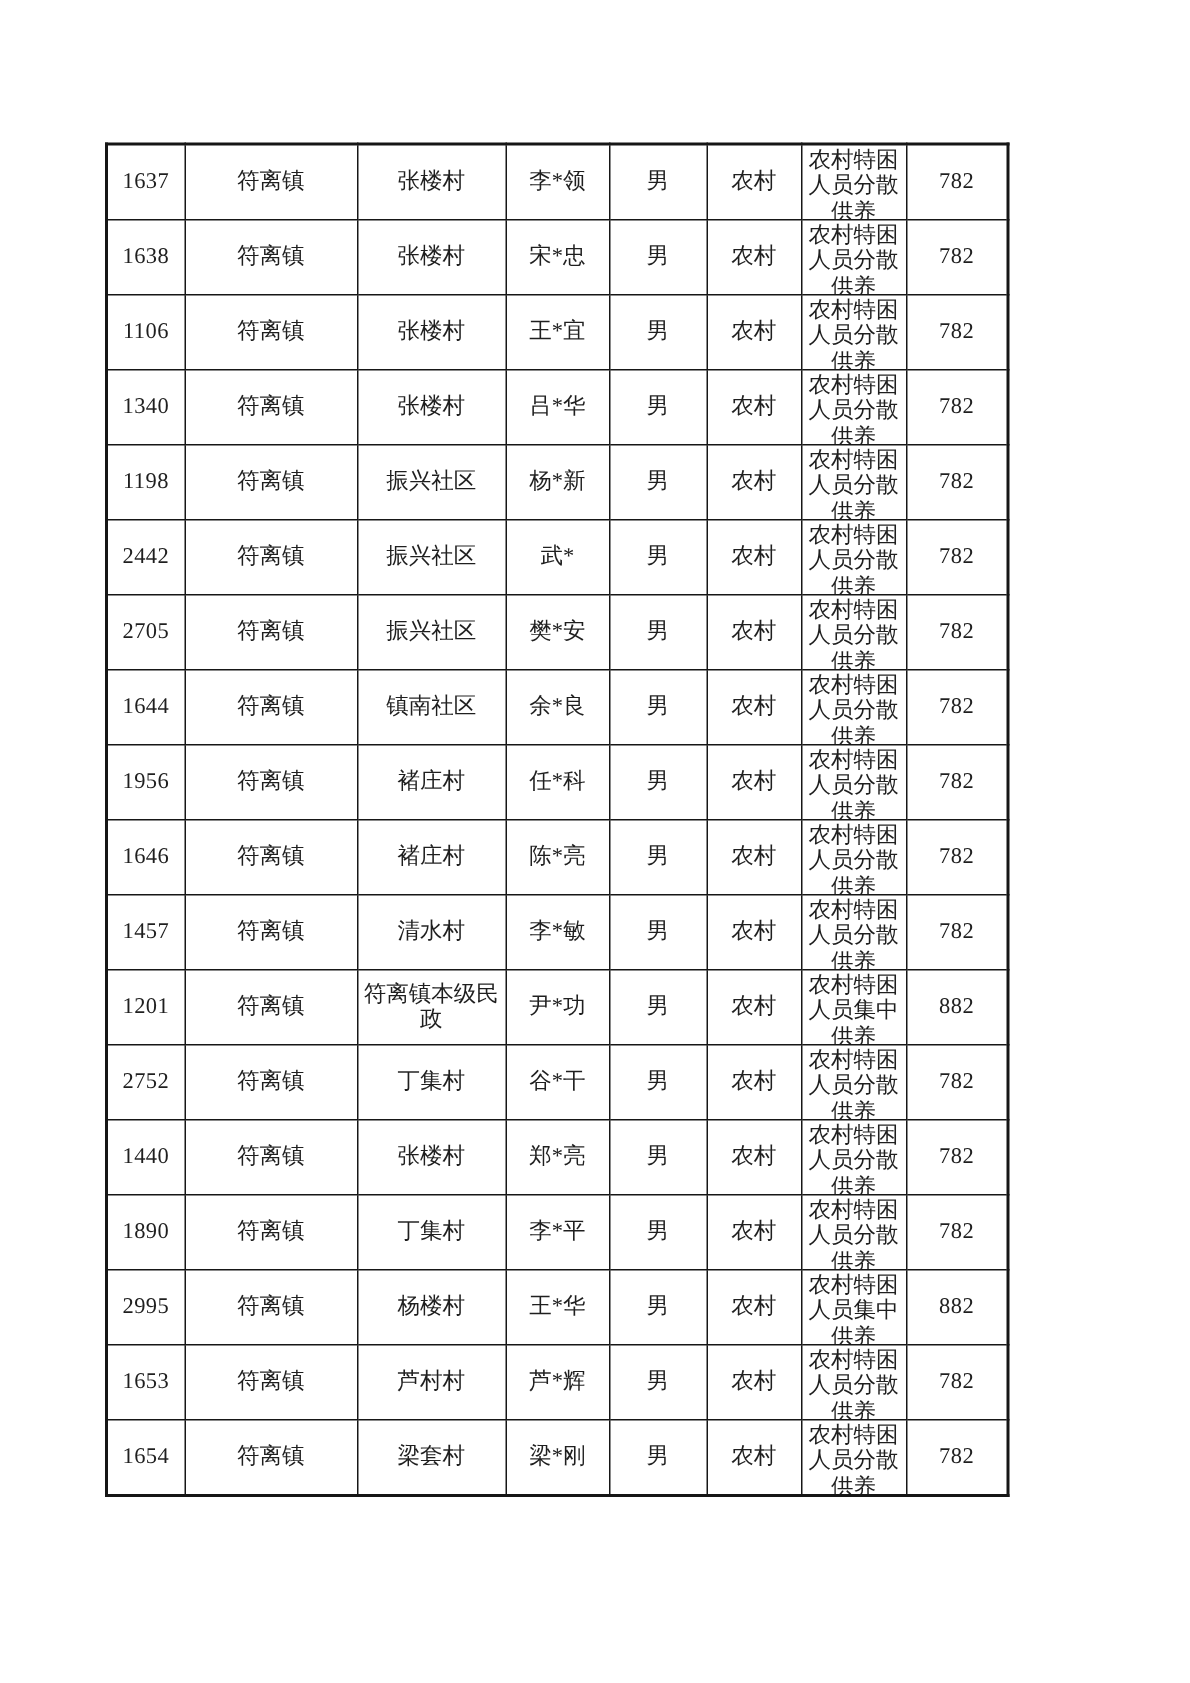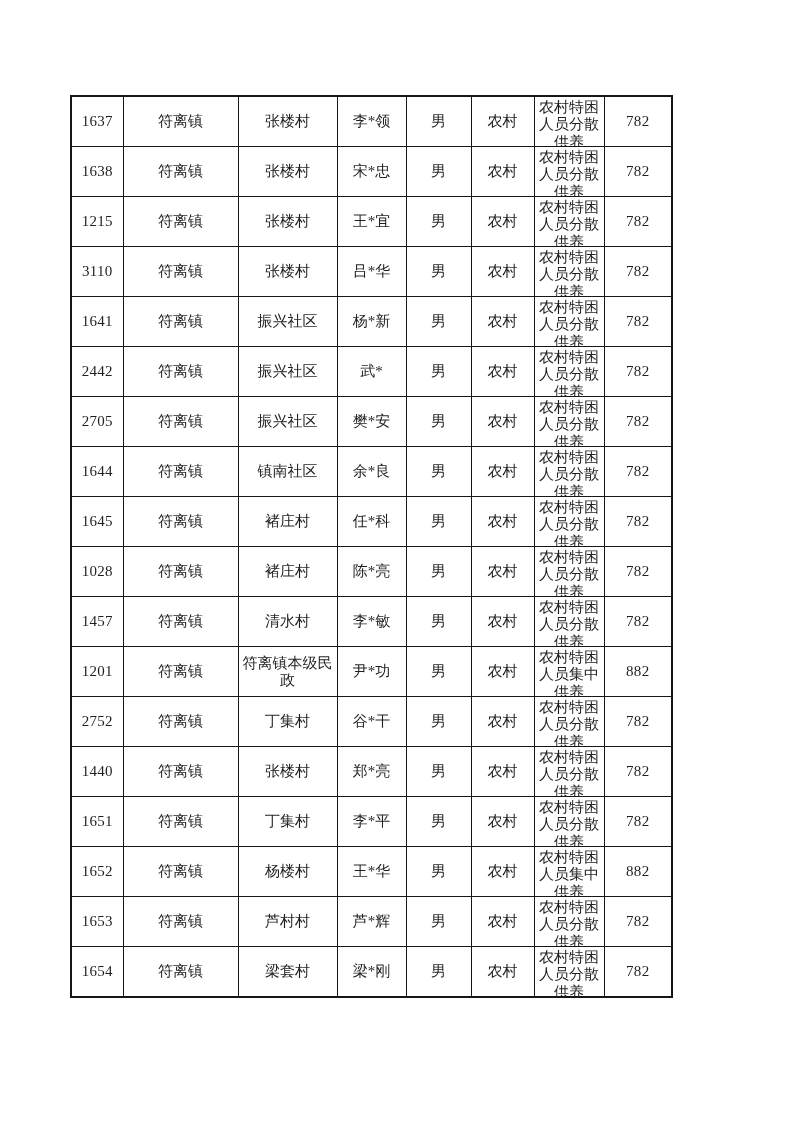--- a/index.html
+++ b/index.html
@@ -95,47 +95,47 @@
     <td class="cell-name">宋*忠</td>
     <td class="cell-gender">男</td>
     <td class="cell-residence">农村</td>
     <td class="cell-category">
       <div class="cat-wrap">农村特困人员分散供养</div>
     </td>
     <td class="cell-amount">782</td>
   </tr>
 
   <tr>
-    <td class="cell-serial">1215</td>
+    <td class="cell-serial">1106</td>
     <td class="cell-town">符离镇</td>
     <td class="cell-village">张楼村</td>
     <td class="cell-name">王*宜</td>
     <td class="cell-gender">男</td>
     <td class="cell-residence">农村</td>
     <td class="cell-category">
       <div class="cat-wrap">农村特困人员分散供养</div>
     </td>
     <td class="cell-amount">782</td>
   </tr>
 
   <tr>
-    <td class="cell-serial">3110</td>
+    <td class="cell-serial">1340</td>
     <td class="cell-town">符离镇</td>
     <td class="cell-village">张楼村</td>
     <td class="cell-name">吕*华</td>
     <td class="cell-gender">男</td>
     <td class="cell-residence">农村</td>
     <td class="cell-category">
       <div class="cat-wrap">农村特困人员分散供养</div>
     </td>
     <td class="cell-amount">782</td>
   </tr>
 
   <tr>
-    <td class="cell-serial">1641</td>
+    <td class="cell-serial">1198</td>
     <td class="cell-town">符离镇</td>
     <td class="cell-village">振兴社区</td>
     <td class="cell-name">杨*新</td>
     <td class="cell-gender">男</td>
     <td class="cell-residence">农村</td>
     <td class="cell-category">
       <div class="cat-wrap">农村特困人员分散供养</div>
     </td>
     <td class="cell-amount">782</td>
   </tr>
@@ -173,34 +173,34 @@
     <td class="cell-name">余*良</td>
     <td class="cell-gender">男</td>
     <td class="cell-residence">农村</td>
     <td class="cell-category">
       <div class="cat-wrap">农村特困人员分散供养</div>
     </td>
     <td class="cell-amount">782</td>
   </tr>
 
   <tr>
-    <td class="cell-serial">1645</td>
+    <td class="cell-serial">1956</td>
     <td class="cell-town">符离镇</td>
     <td class="cell-village">褚庄村</td>
     <td class="cell-name">任*科</td>
     <td class="cell-gender">男</td>
     <td class="cell-residence">农村</td>
     <td class="cell-category">
       <div class="cat-wrap">农村特困人员分散供养</div>
     </td>
     <td class="cell-amount">782</td>
   </tr>
 
   <tr>
-    <td class="cell-serial">1028</td>
+    <td class="cell-serial">1646</td>
     <td class="cell-town">符离镇</td>
     <td class="cell-village">褚庄村</td>
     <td class="cell-name">陈*亮</td>
     <td class="cell-gender">男</td>
     <td class="cell-residence">农村</td>
     <td class="cell-category">
       <div class="cat-wrap">农村特困人员分散供养</div>
     </td>
     <td class="cell-amount">782</td>
   </tr>
@@ -251,34 +251,34 @@
     <td class="cell-name">郑*亮</td>
     <td class="cell-gender">男</td>
     <td class="cell-residence">农村</td>
     <td class="cell-category">
       <div class="cat-wrap">农村特困人员分散供养</div>
     </td>
     <td class="cell-amount">782</td>
   </tr>
 
   <tr>
-    <td class="cell-serial">1651</td>
+    <td class="cell-serial">1890</td>
     <td class="cell-town">符离镇</td>
     <td class="cell-village">丁集村</td>
     <td class="cell-name">李*平</td>
     <td class="cell-gender">男</td>
     <td class="cell-residence">农村</td>
     <td class="cell-category">
       <div class="cat-wrap">农村特困人员分散供养</div>
     </td>
     <td class="cell-amount">782</td>
   </tr>
 
   <tr>
-    <td class="cell-serial">1652</td>
+    <td class="cell-serial">2995</td>
     <td class="cell-town">符离镇</td>
     <td class="cell-village">杨楼村</td>
     <td class="cell-name">王*华</td>
     <td class="cell-gender">男</td>
     <td class="cell-residence">农村</td>
     <td class="cell-category">
       <div class="cat-wrap">农村特困人员集中供养</div>
     </td>
     <td class="cell-amount">882</td>
   </tr>

